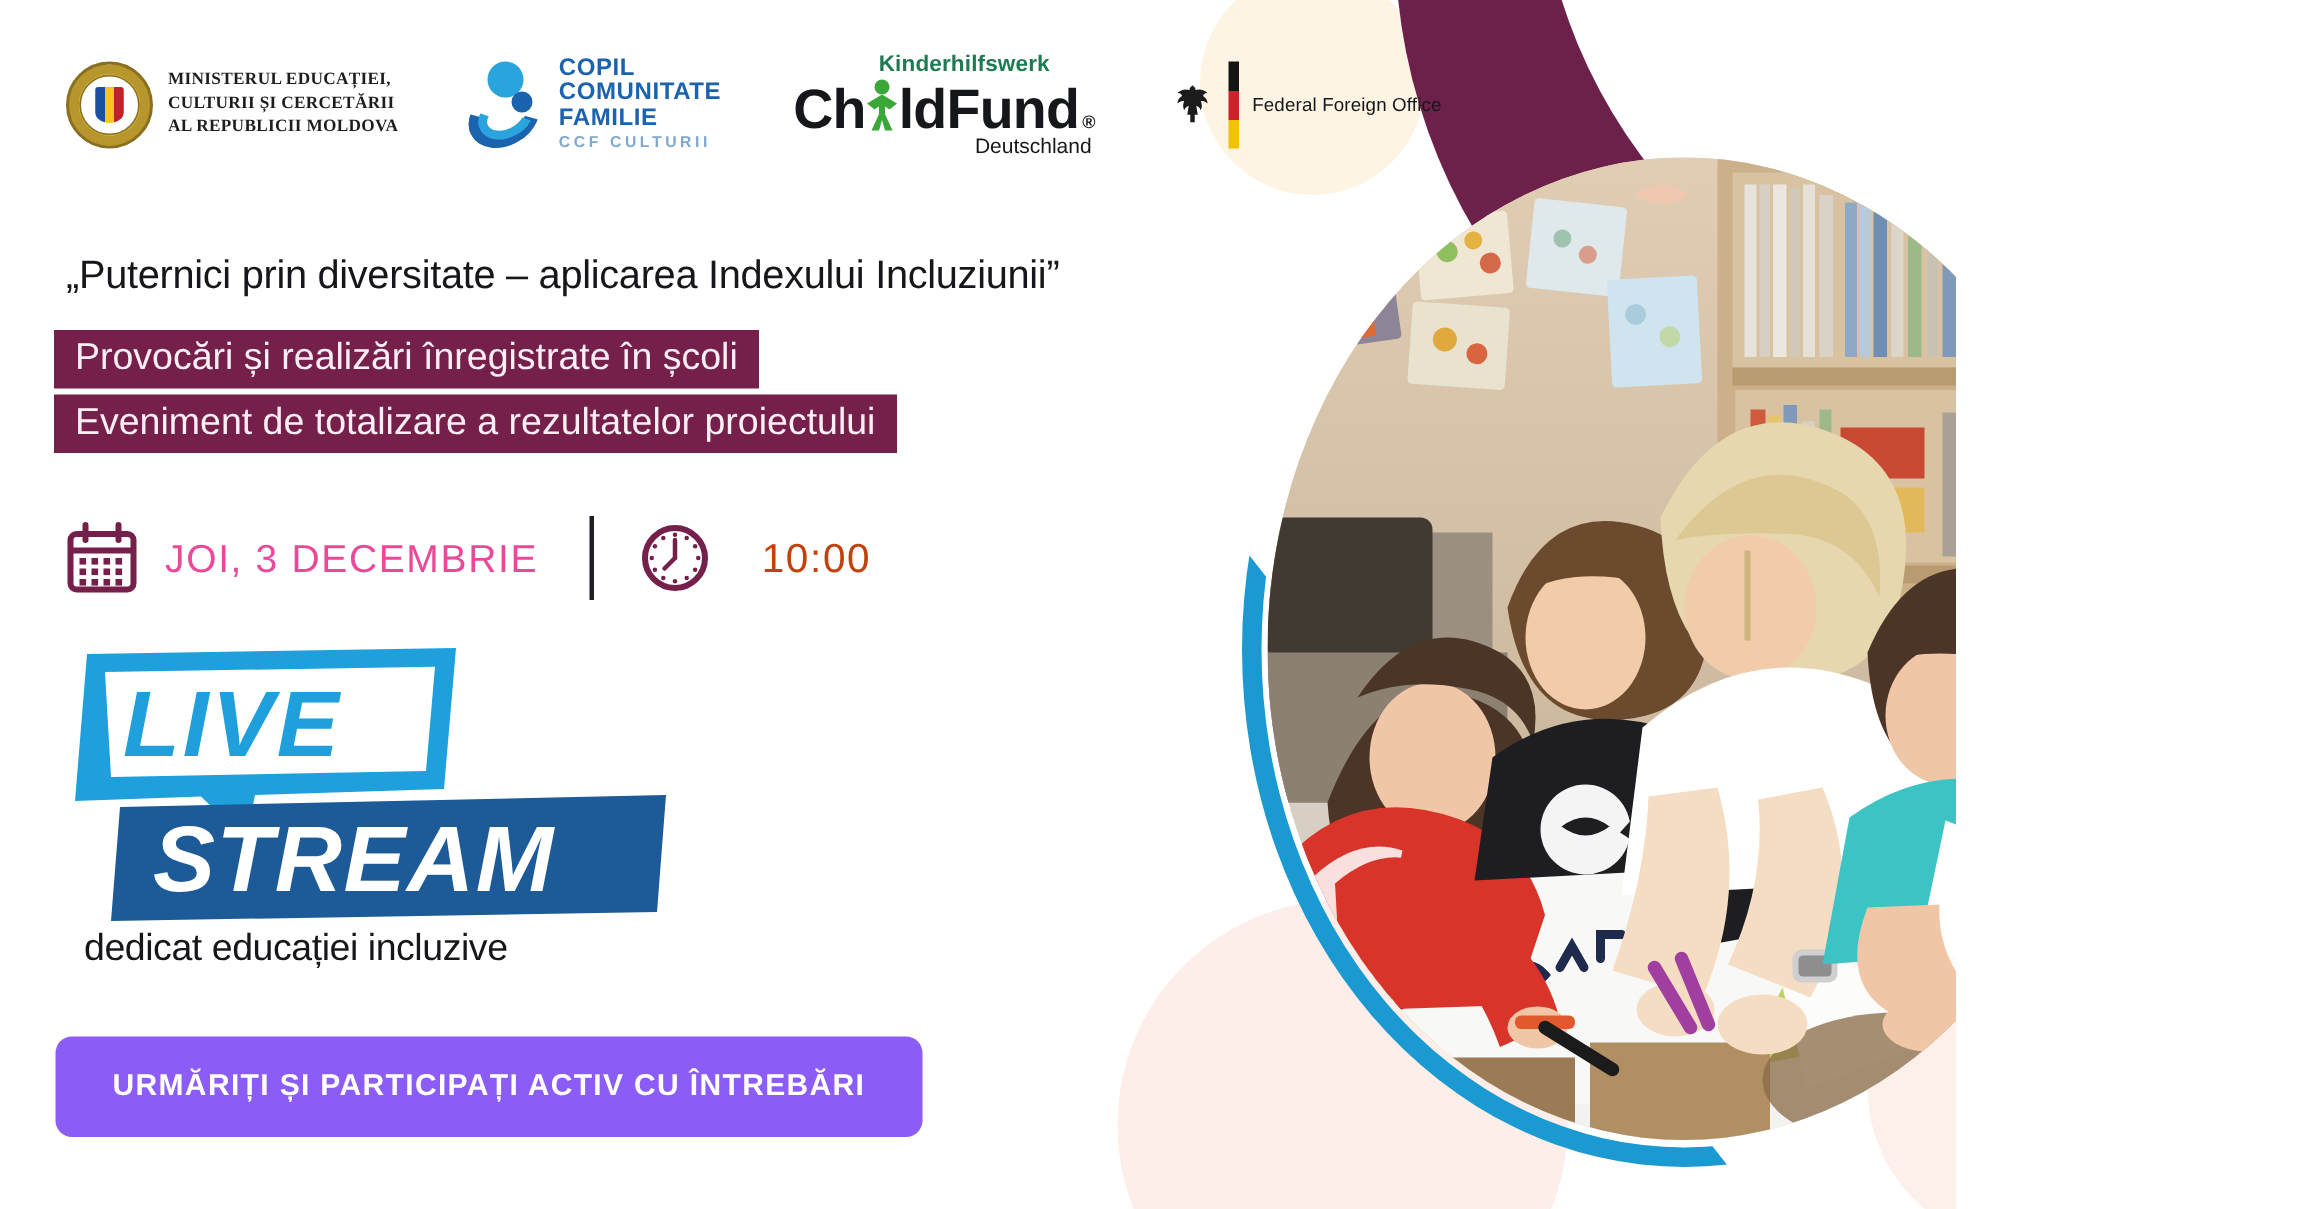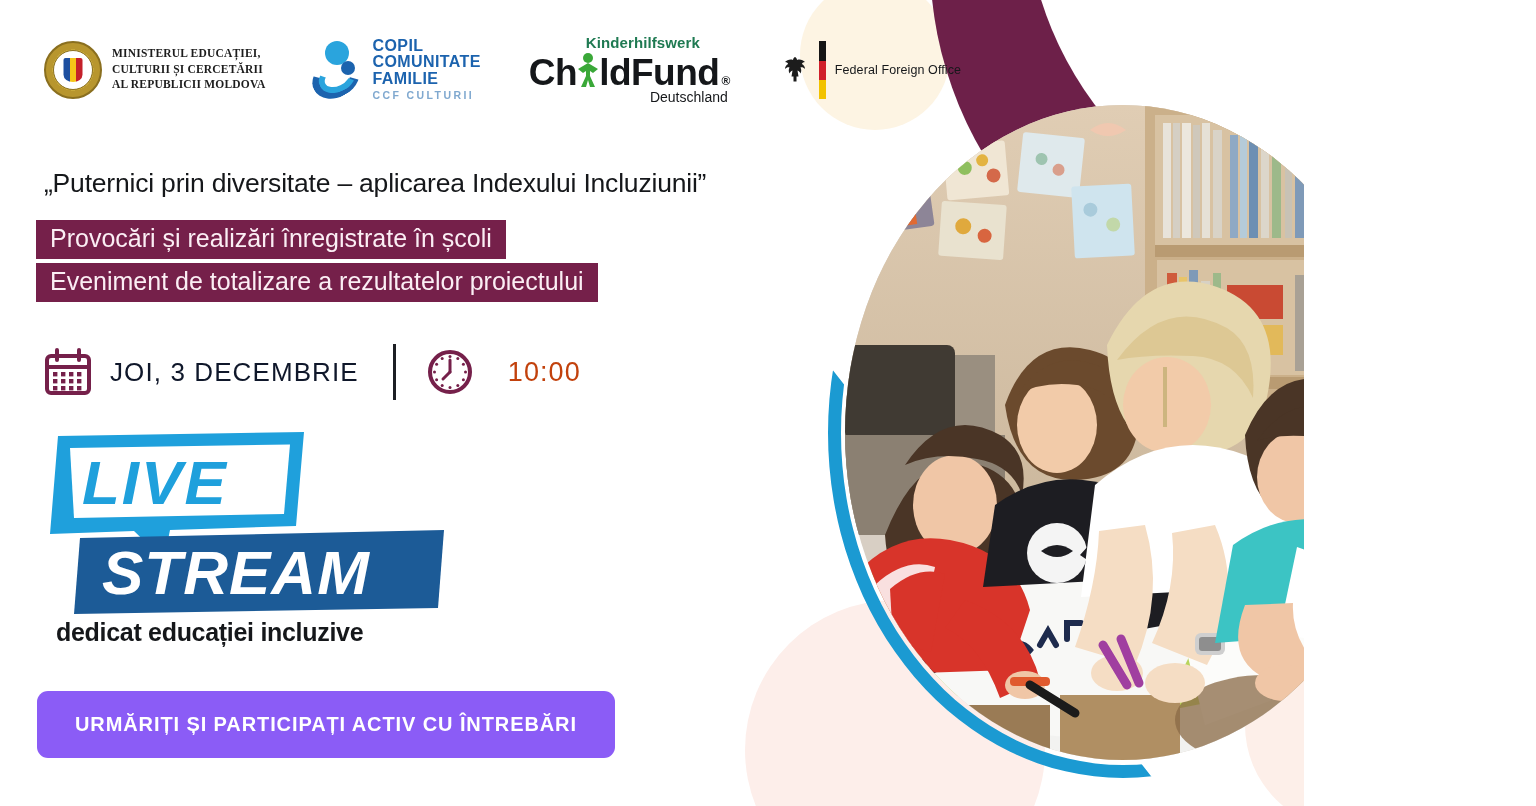--- a/index.html
+++ b/index.html
@@ -102,28 +102,28 @@
   .headline{position:absolute;left:44px;top:168px;font-size:26.5px;font-weight:400;color:#15171a;
      letter-spacing:-.2px;white-space:nowrap;}
   .bar{position:absolute;background:#75204a;color:#fbeef4;font-size:25px;padding:5px 14px 8px 14px;
      white-space:nowrap;line-height:1.05;font-weight:400;}
   .bar1{left:36px;top:220px;}
   .bar2{left:36px;top:263px;}
 
   
   .when{position:absolute;left:44px;top:344px;display:flex;align-items:center;}
   .when .icon{display:block;}
-  .when .label{font-size:26px;color:#0f172a;letter-spacing:1.1px;margin-left:18px;}
+  .when .label{font-size:26px;color:#ec4899;letter-spacing:1.1px;margin-left:18px;}
   .divider{width:3px;height:56px;background:#1d1f24;margin:0 30px 0 34px;}
   .when .time{font-size:27px;color:#c2410c;letter-spacing:1.1px;margin-left:34px;}
 
   
   .livestream{position:absolute;left:46px;top:430px;width:400px;}
   .ls-svg{display:block;}
-  .ls-caption{position:absolute;left:10px;top:188px;font-size:25px;font-weight:700;color:#15171a;letter-spacing:-.3px;}
+  .ls-caption{position:absolute;left:10px;top:188px;font-size:25px;font-weight:400;color:#15171a;letter-spacing:-.3px;}
 
   
   .cta{position:absolute;left:37px;top:691px;background:#8b5cf6;color:#ffffff;
      border:none;border-radius:11px;padding:0 38px;height:67px;line-height:67px;
      font-size:20px;font-weight:700;letter-spacing:.9px;cursor:pointer;
      font-family:"Liberation Sans",sans-serif;}
 </style>
 </head>
 <body>
 

